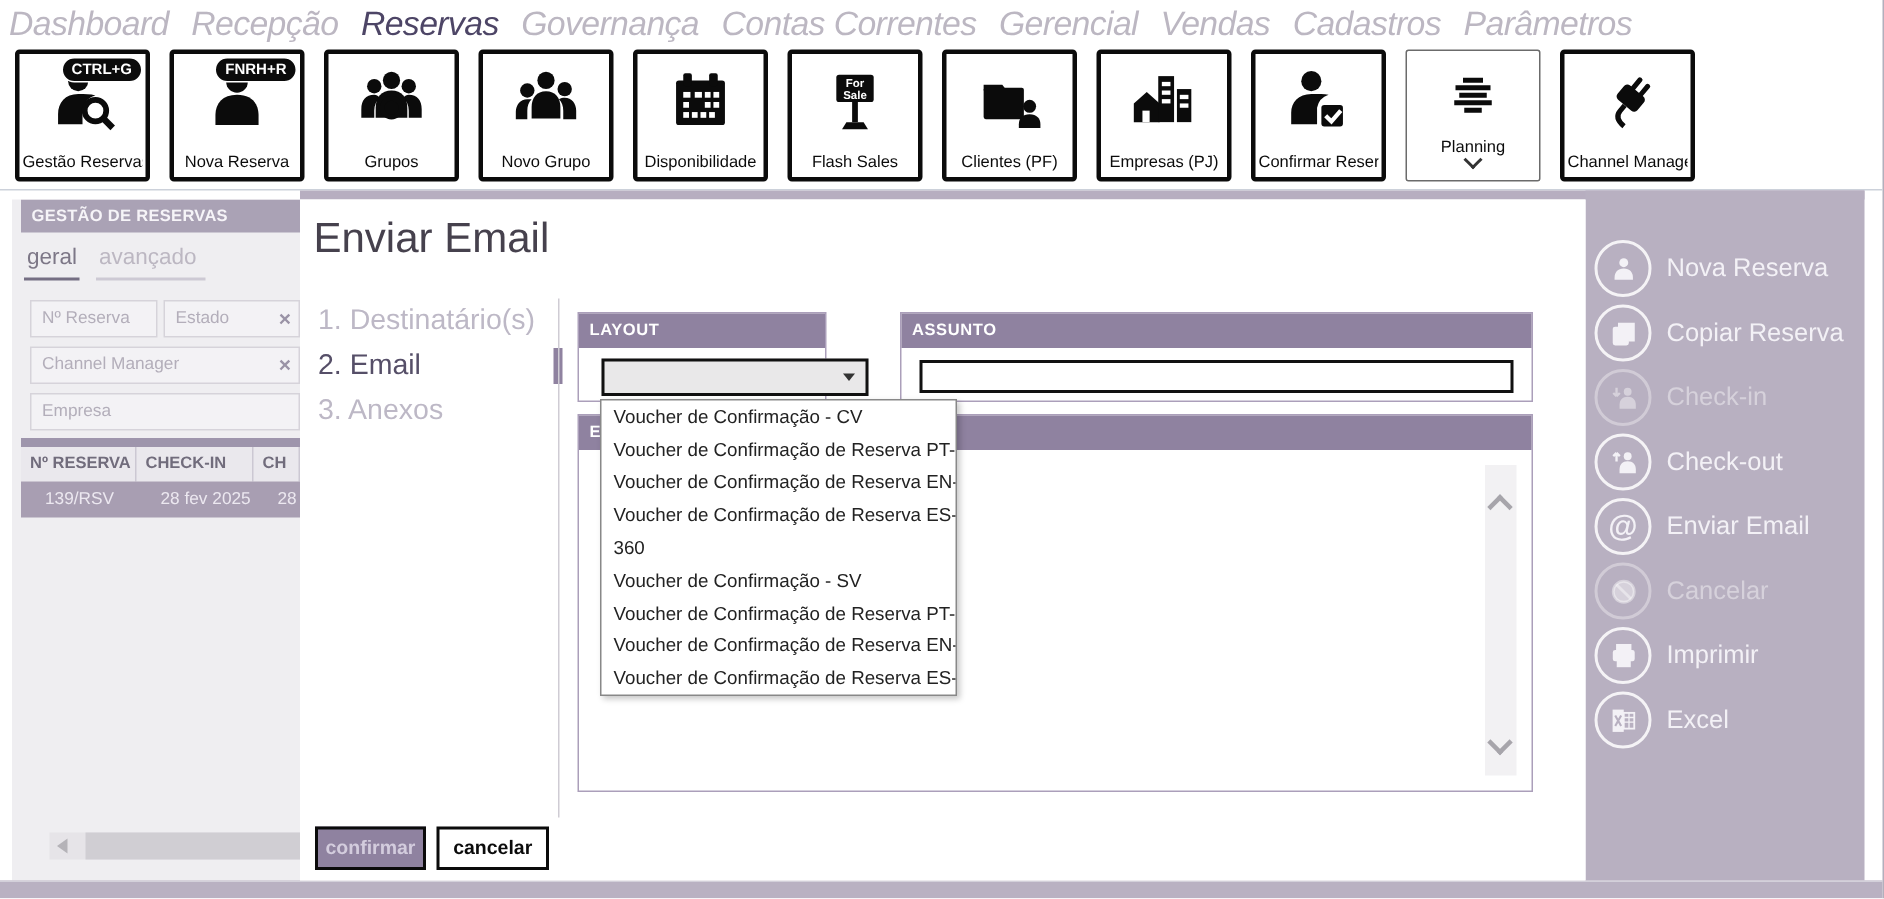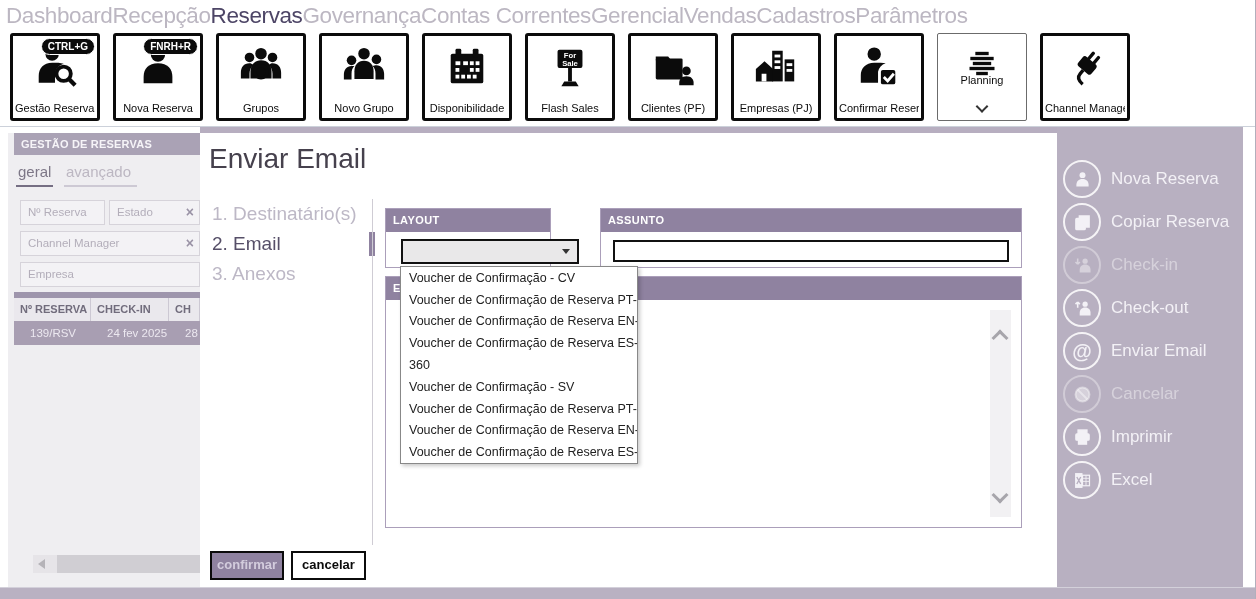--- a/index.html
+++ b/index.html
@@ -3,38 +3,38 @@
 <meta charset="utf-8">
 <style>
   * { margin:0; padding:0; box-sizing:border-box; }
   html,body { background:#fff; }
   body { font-family:"Liberation Sans", sans-serif; }
   #app { position:relative; width:1256px; height:599px; background:#fff; overflow:hidden;
          border-right:1px solid #b2afbc; }
 
   
   #menu { position:absolute; left:6px; top:0; width:1248px; height:31px;
-          display:flex; align-items:center; white-space:nowrap; overflow:hidden; }
+          display:flex; gap:15px; align-items:center; white-space:nowrap; overflow:hidden;font-style:italic; }
   .menu-item { font-size:22.5px; letter-spacing:-0.4px; color:#bcb7c2; cursor:default; }
   .menu-item.active { color:#4d4566; }
 
   
   #toolbar { position:absolute; left:0; top:31px; width:1256px; height:96px;
              border-bottom:1px solid #ccd1da; }
   #toolbar-inner { position:absolute; left:10px; top:2px; display:flex; gap:13px; }
   .tb-btn { position:relative; width:90px; height:88px; background:#fff;
             border:3px solid #0b0b0b; border-radius:3px; }
   .tb-btn.thin { border:1.5px solid #6b6b6b; border-radius:2px; }
   .tb-icon { position:absolute; left:0; right:0; top:5px; height:54px;
              display:flex; align-items:center; justify-content:center; }
   .tb-icon svg { width:46px; height:46px; fill:#0b0b0b; }
   .tb-btn.thin .tb-icon svg { width:40px; height:40px; }
   .tb-label { position:absolute; left:2px; right:2px; bottom:4px; text-align:center;
               font-size:11px; color:#0b0b0b; white-space:nowrap; overflow:hidden; }
-  .tb-btn.thin .tb-label { bottom:34px; }
+  .tb-btn.thin .tb-label { bottom:16px; }
   .tb-badge { position:absolute; top:2px; right:2px; background:#0b0b0b; color:#fff;
               font-size:10px; font-weight:bold; padding:2px 6px; border-radius:9px;
               border:1.5px solid #fff; z-index:2; }
   .tb-chev { position:absolute; bottom:9px; left:50%; width:9px; height:9px;
              transform:translateX(-50%) rotate(45deg);
              border-right:2px solid #333; border-bottom:2px solid #333; }
 
   
   #strip-top { position:absolute; left:200px; top:127px; width:1043px; height:6px; background:#b7aec0; }
   #strip-bottom { position:absolute; left:0; top:587px; width:1256px; height:12px;
@@ -354,21 +354,21 @@
     <div class="lp-input" style="left:12px; top:129px; width:180px;">Empresa</div>
 
     <div id="lp-strip"></div>
     <div id="lp-thead">
       <span class="lp-th c1">Nº RESERVA</span>
       <span class="lp-th c2">CHECK-IN</span>
       <span class="lp-th c3">CH</span>
     </div>
     <div id="lp-row">
       <span class="lp-td c1">139/RSV</span>
-      <span class="lp-td c2">24 fev 2025</span>
+      <span class="lp-td c2">28 fev 2025</span>
       <span class="lp-td c3">28</span>
     </div>
 
     <div id="lp-hscroll">
       <span id="lp-harrow"></span>
       <span id="lp-hthumb"></span>
     </div>
   </div>
 
   <div id="sidebar">

